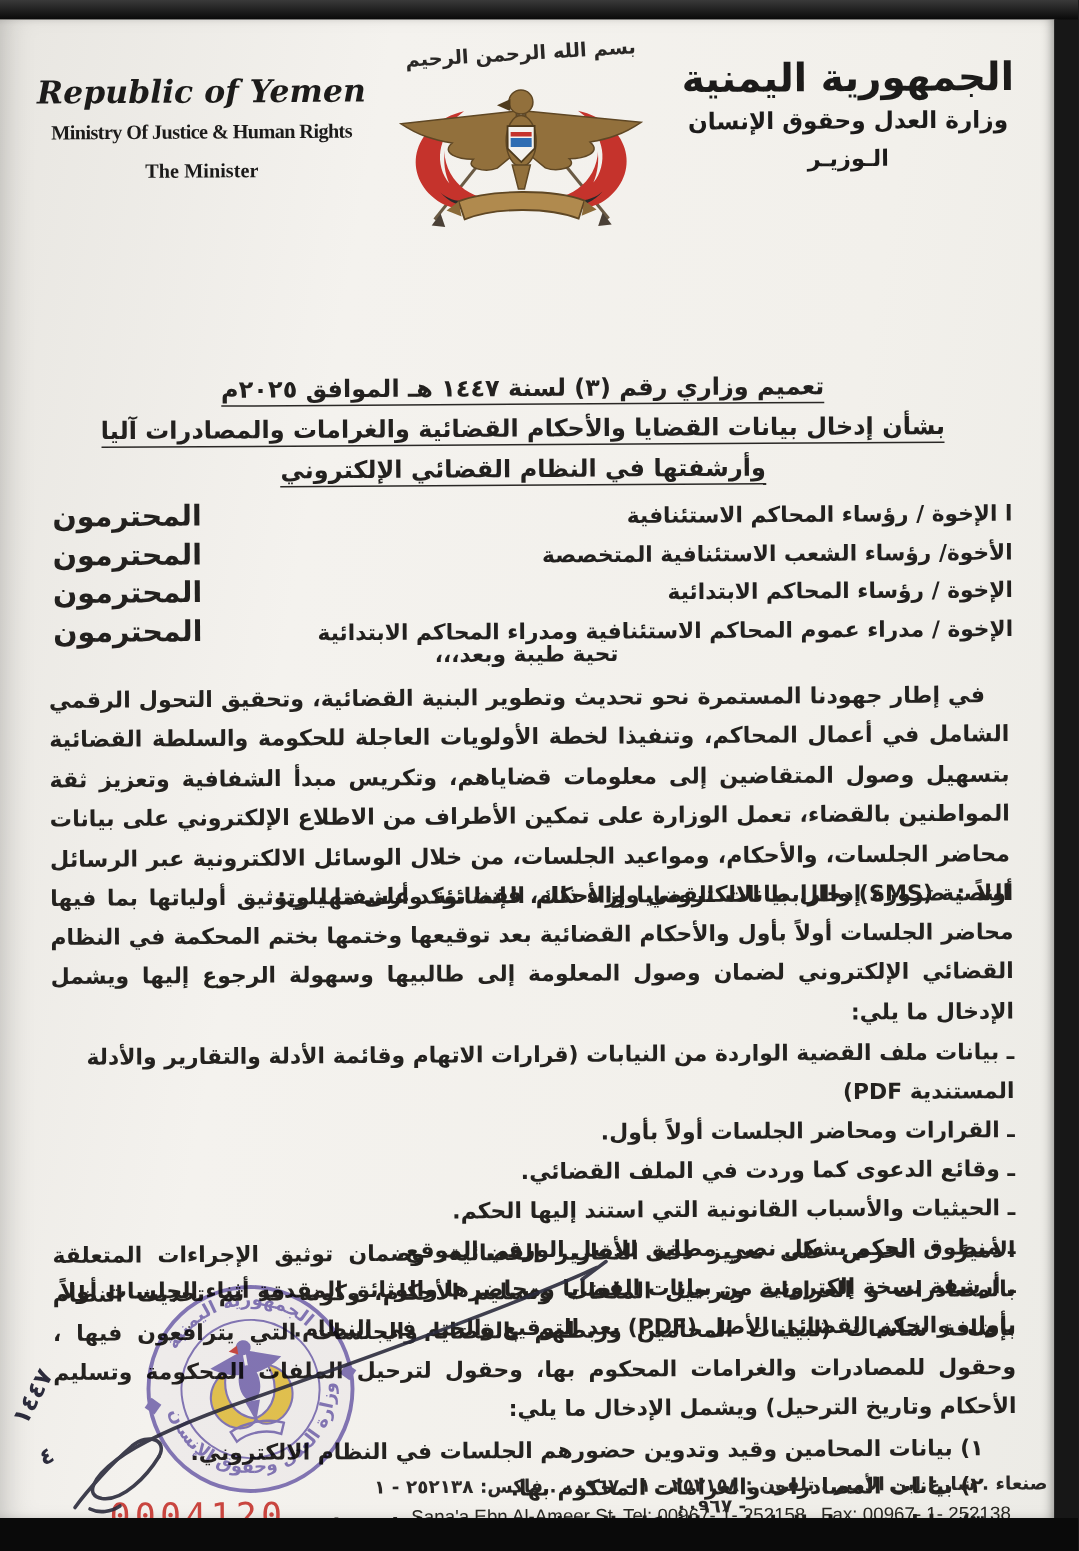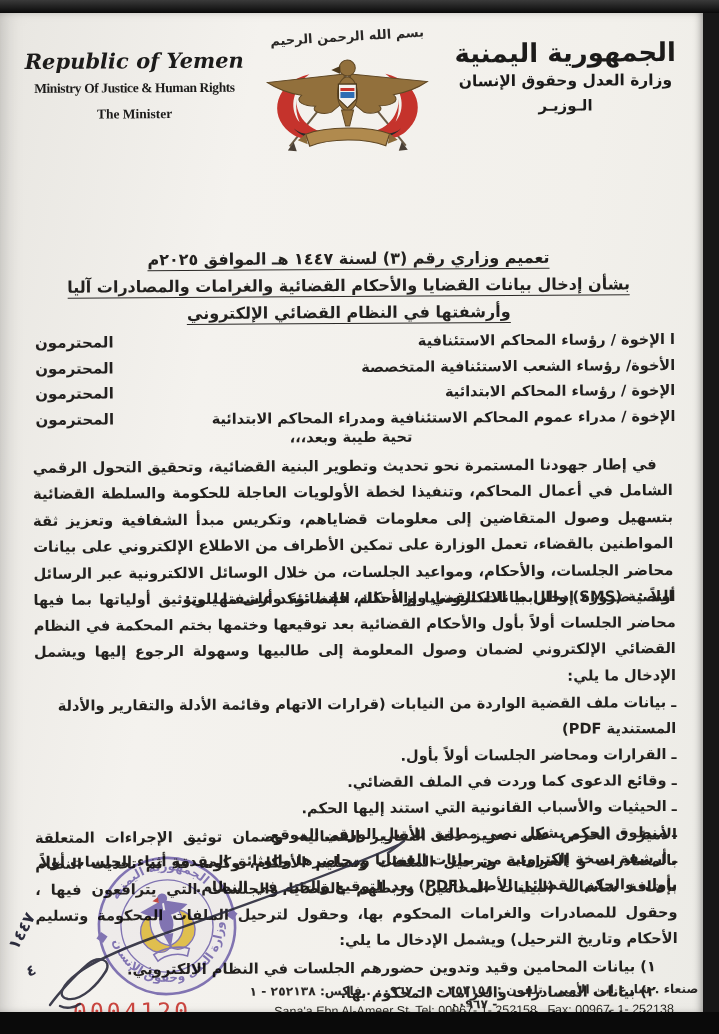--- a/index.html
+++ b/index.html
@@ -32,21 +32,21 @@
   .lh-right .r3{font-size:15px;font-weight:700;margin-top:7px;letter-spacing:1px;}
 
   
   .title-block{position:absolute;left:60px;top:232px;width:580px;text-align:center;direction:rtl;}
   .title-block .tline{line-height:27px;font-size:16px;font-weight:700;}
   .title-block .tline span{border-bottom:1.6px solid #2a2826;padding-bottom:1px;}
 
   
   .addr{position:absolute;left:36px;top:319px;width:640px;direction:rtl;}
   .addr .row{display:flex;justify-content:space-between;align-items:baseline;height:25.5px;font-size:14.5px;font-weight:700;}
-  .addr .hon{font-size:15px;font-weight:700;}
+  .addr .hon{font-size:19px;font-weight:700;}
 
   .greeting{position:absolute;left:0;top:416px;width:703px;text-align:center;direction:rtl;font-size:14.5px;font-weight:700;}
 
   .bodytext{direction:rtl;text-align:justify;font-weight:700;color:#24221f;}
   .intro{position:absolute;left:33px;top:440px;width:640px;font-size:14.8px;line-height:26.4px;}
   .intro p{margin:0;text-indent:16px;}
 
   .sec1{position:absolute;left:33px;top:572px;width:642px;font-size:14.6px;line-height:26.2px;}
   .sec1 .lead,.sec2 .lead{font-weight:700;}
   .bullets{margin-top:1px;}

